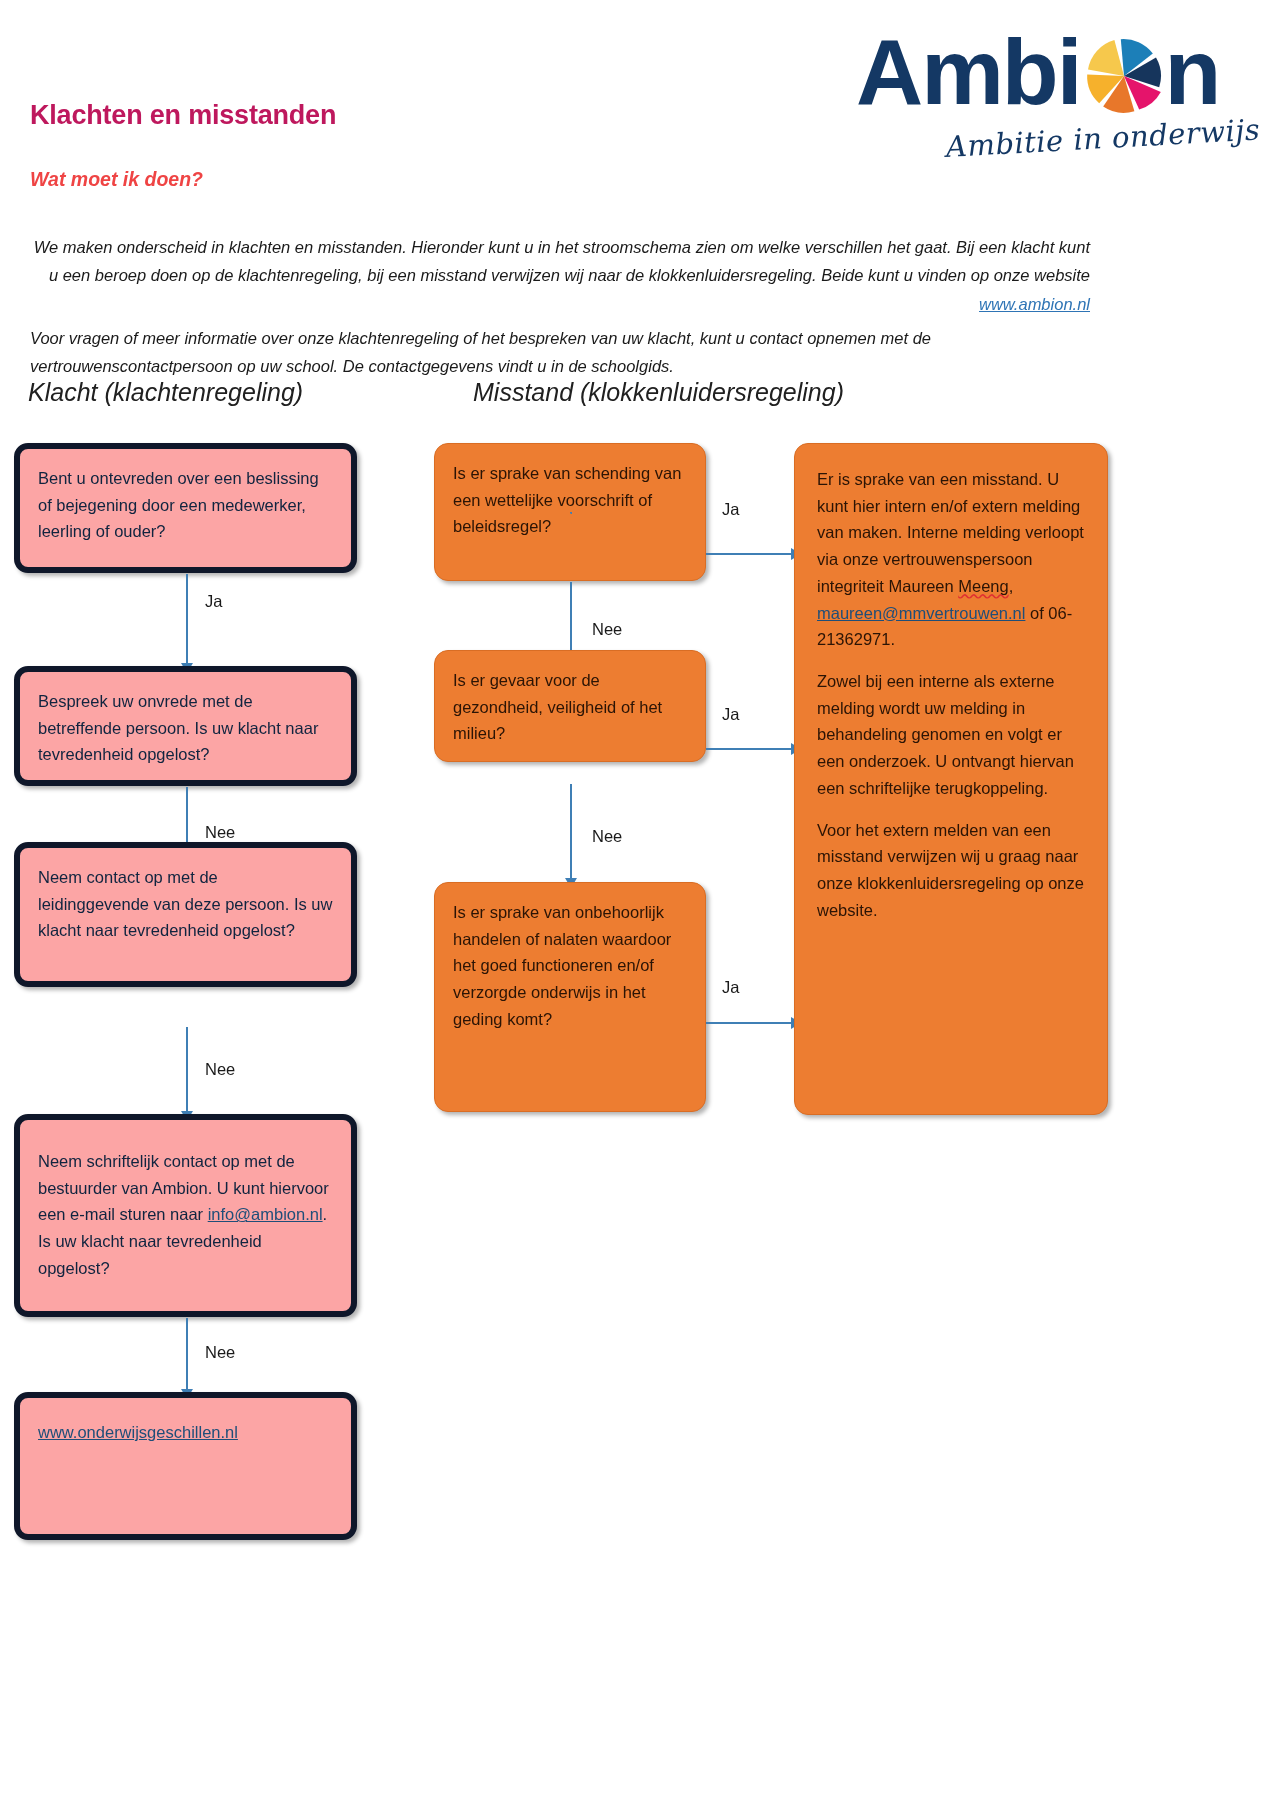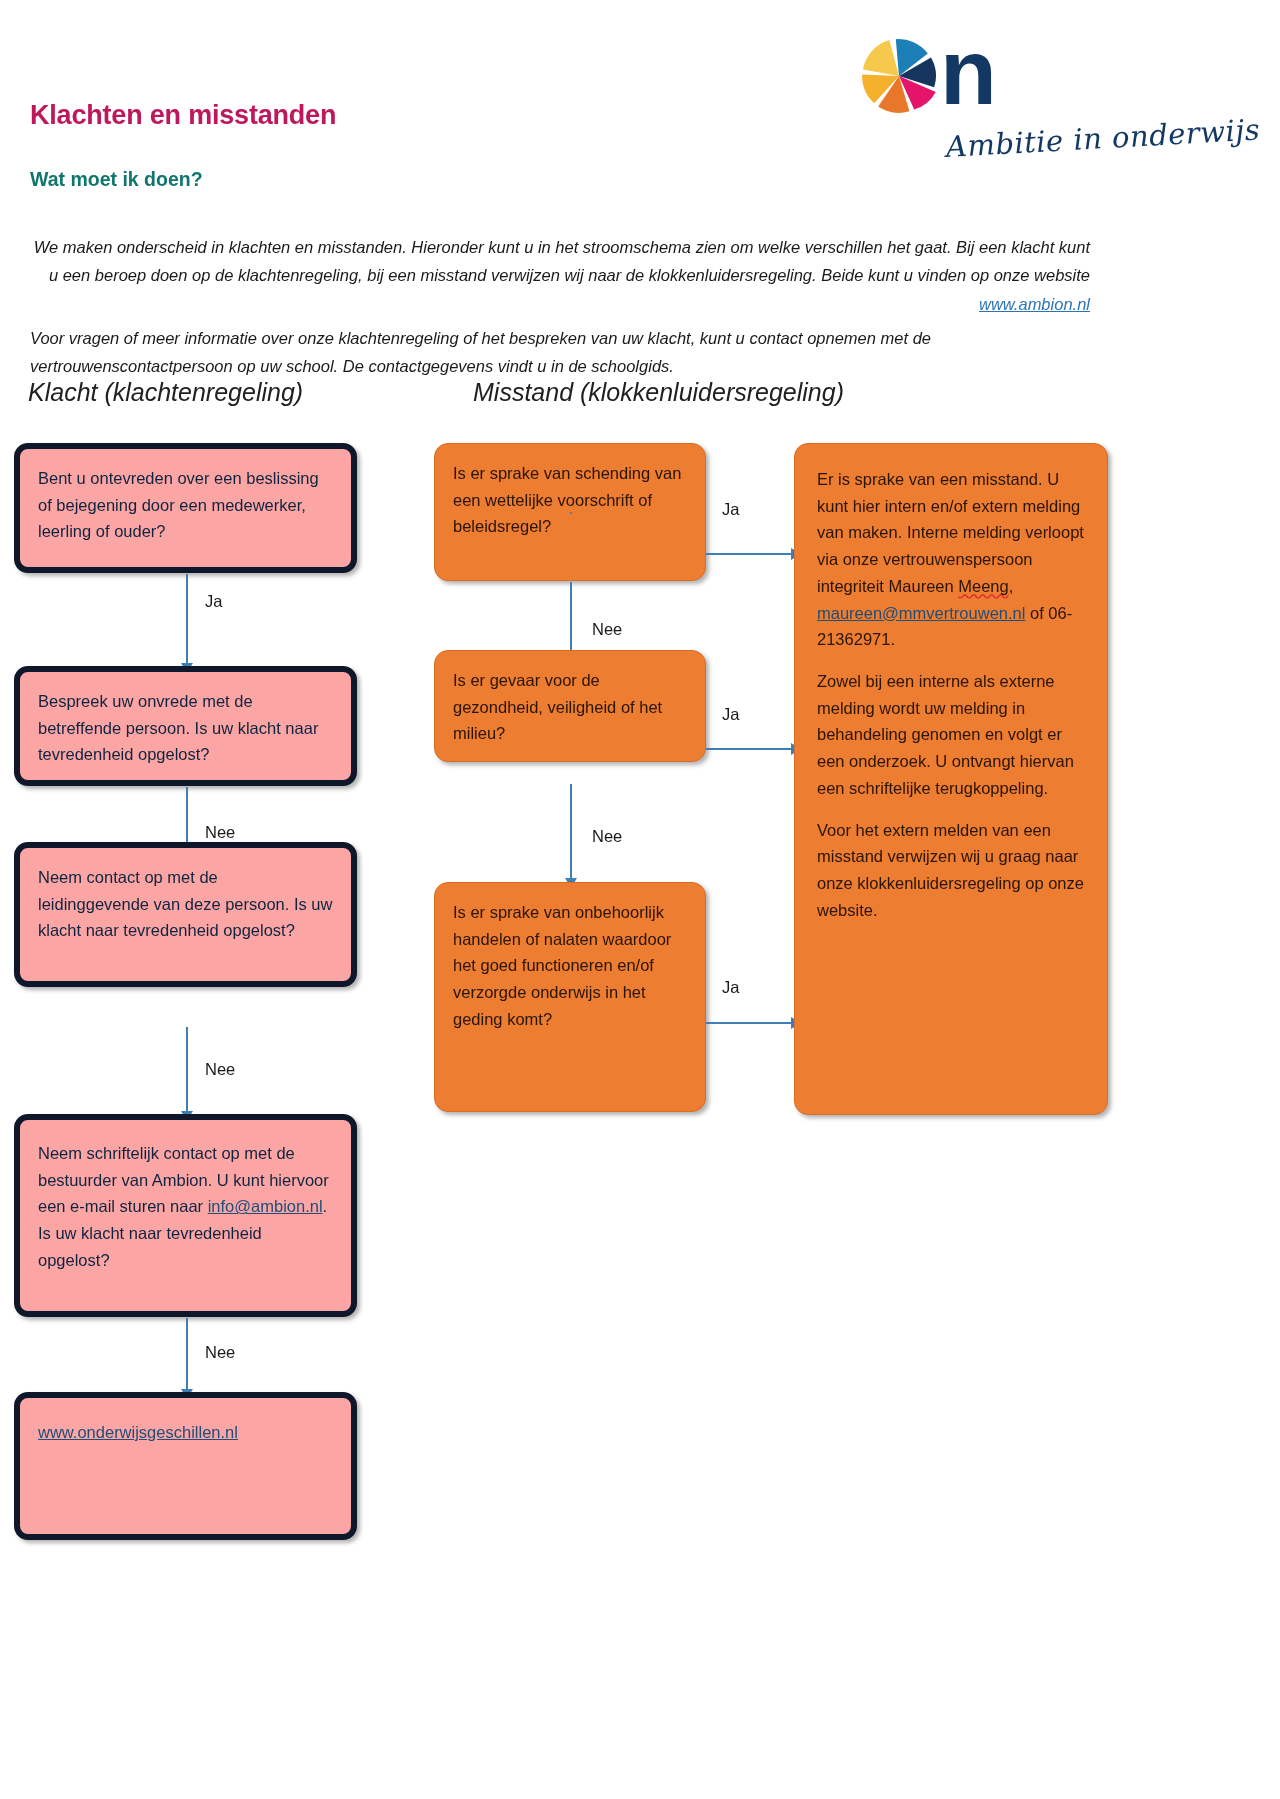--- a/index.html
+++ b/index.html
@@ -23,21 +23,22 @@
     font-size: 27px;
     font-weight: bold;
     letter-spacing: -0.2px;
     color: #be185d;
   }
   #subtitle {
     position: absolute;
     left: 30px; top: 152px;
     font-size: 19.5px;
     font-weight: bold;
-    color: #0f766e;
+    color: #ef4444;
+    font-style: italic;
   }
 
   
   #logo { position: absolute; right: 14px; top: 22px; width: 420px; height: 155px; }
   #logo-wordmark {
     position: absolute; left: 10px; top: 4px;
     display: flex; align-items: center;
     font-size: 93px; font-weight: bold;
     color: #143864; line-height: 1;
     letter-spacing: -2px;
@@ -149,20 +150,21 @@
 </head>
 <body>
 
 <div id="header">
 
   <h1 id="page-title">Klachten en misstanden</h1>
   <h2 id="subtitle">Wat moet ik doen?</h2>
 
   <div id="logo">
     <div id="logo-wordmark">
+      <span>Ambi</span>
       <span id="pinwheel">
         <svg viewBox="0 0 100 100" width="80" height="80" aria-hidden="true">
           <g transform="translate(50,50)">
             <path d="M0,0 L-4,-46 A46,46 0 0,1 36,-28 Z" fill="#1C7FB8"></path>
             <path d="M0,0 L40,-23 A46,46 0 0,1 44,14 Z" fill="#16355C"></path>
             <path d="M0,0 L46,20 A46,46 0 0,1 19,42 Z" fill="#E5146B"></path>
             <path d="M0,0 L13,44 A46,46 0 0,1 -26,38 Z" fill="#E8772A"></path>
             <path d="M0,0 L-31,34 A46,46 0 0,1 -46,-2 Z" fill="#F6B12C"></path>
             <path d="M0,0 L-45,-8 A46,46 0 0,1 -12,-45 Z" fill="#F6C84C"></path>
           </g>
@@ -195,21 +197,21 @@
 <div class="arrow-v" style="left:186px; top:787px; height:92px;"></div>
 <div class="arrow-label" style="left:205px; top:823px;">Nee</div>
 
 <div class="node blue" style="left:14px; top:842px; width:343px; height:145px;">
   <span>Neem contact op met de leidinggevende van deze persoon. Is uw klacht naar tevredenheid opgelost?</span>
 </div>
 
 <div class="arrow-v" style="left:186px; top:1027px; height:85px;"></div>
 <div class="arrow-label" style="left:205px; top:1060px;">Nee</div>
 
-<div class="node blue" style="left:14px; top:1114px; width:343px; height:203px; padding-top:20px;">
+<div class="node blue" style="left:14px; top:1114px; width:343px; height:203px; padding-top:28px;">
   <span>Neem schriftelijk contact op met de bestuurder van Ambion. U kunt hiervoor een e-mail sturen naar </span><a class="link-in-box" href="#">info@ambion.nl</a><span>. Is uw klacht naar tevredenheid opgelost?</span>
 </div>
 
 <div class="arrow-v" style="left:186px; top:1318px; height:72px;"></div>
 <div class="arrow-label" style="left:205px; top:1343px;">Nee</div>
 
 <div class="node blue" style="left:14px; top:1392px; width:343px; height:148px; padding-top:21px;">
   <a class="link-in-box" href="#">www.onderwijsgeschillen.nl</a>
 </div>
 

